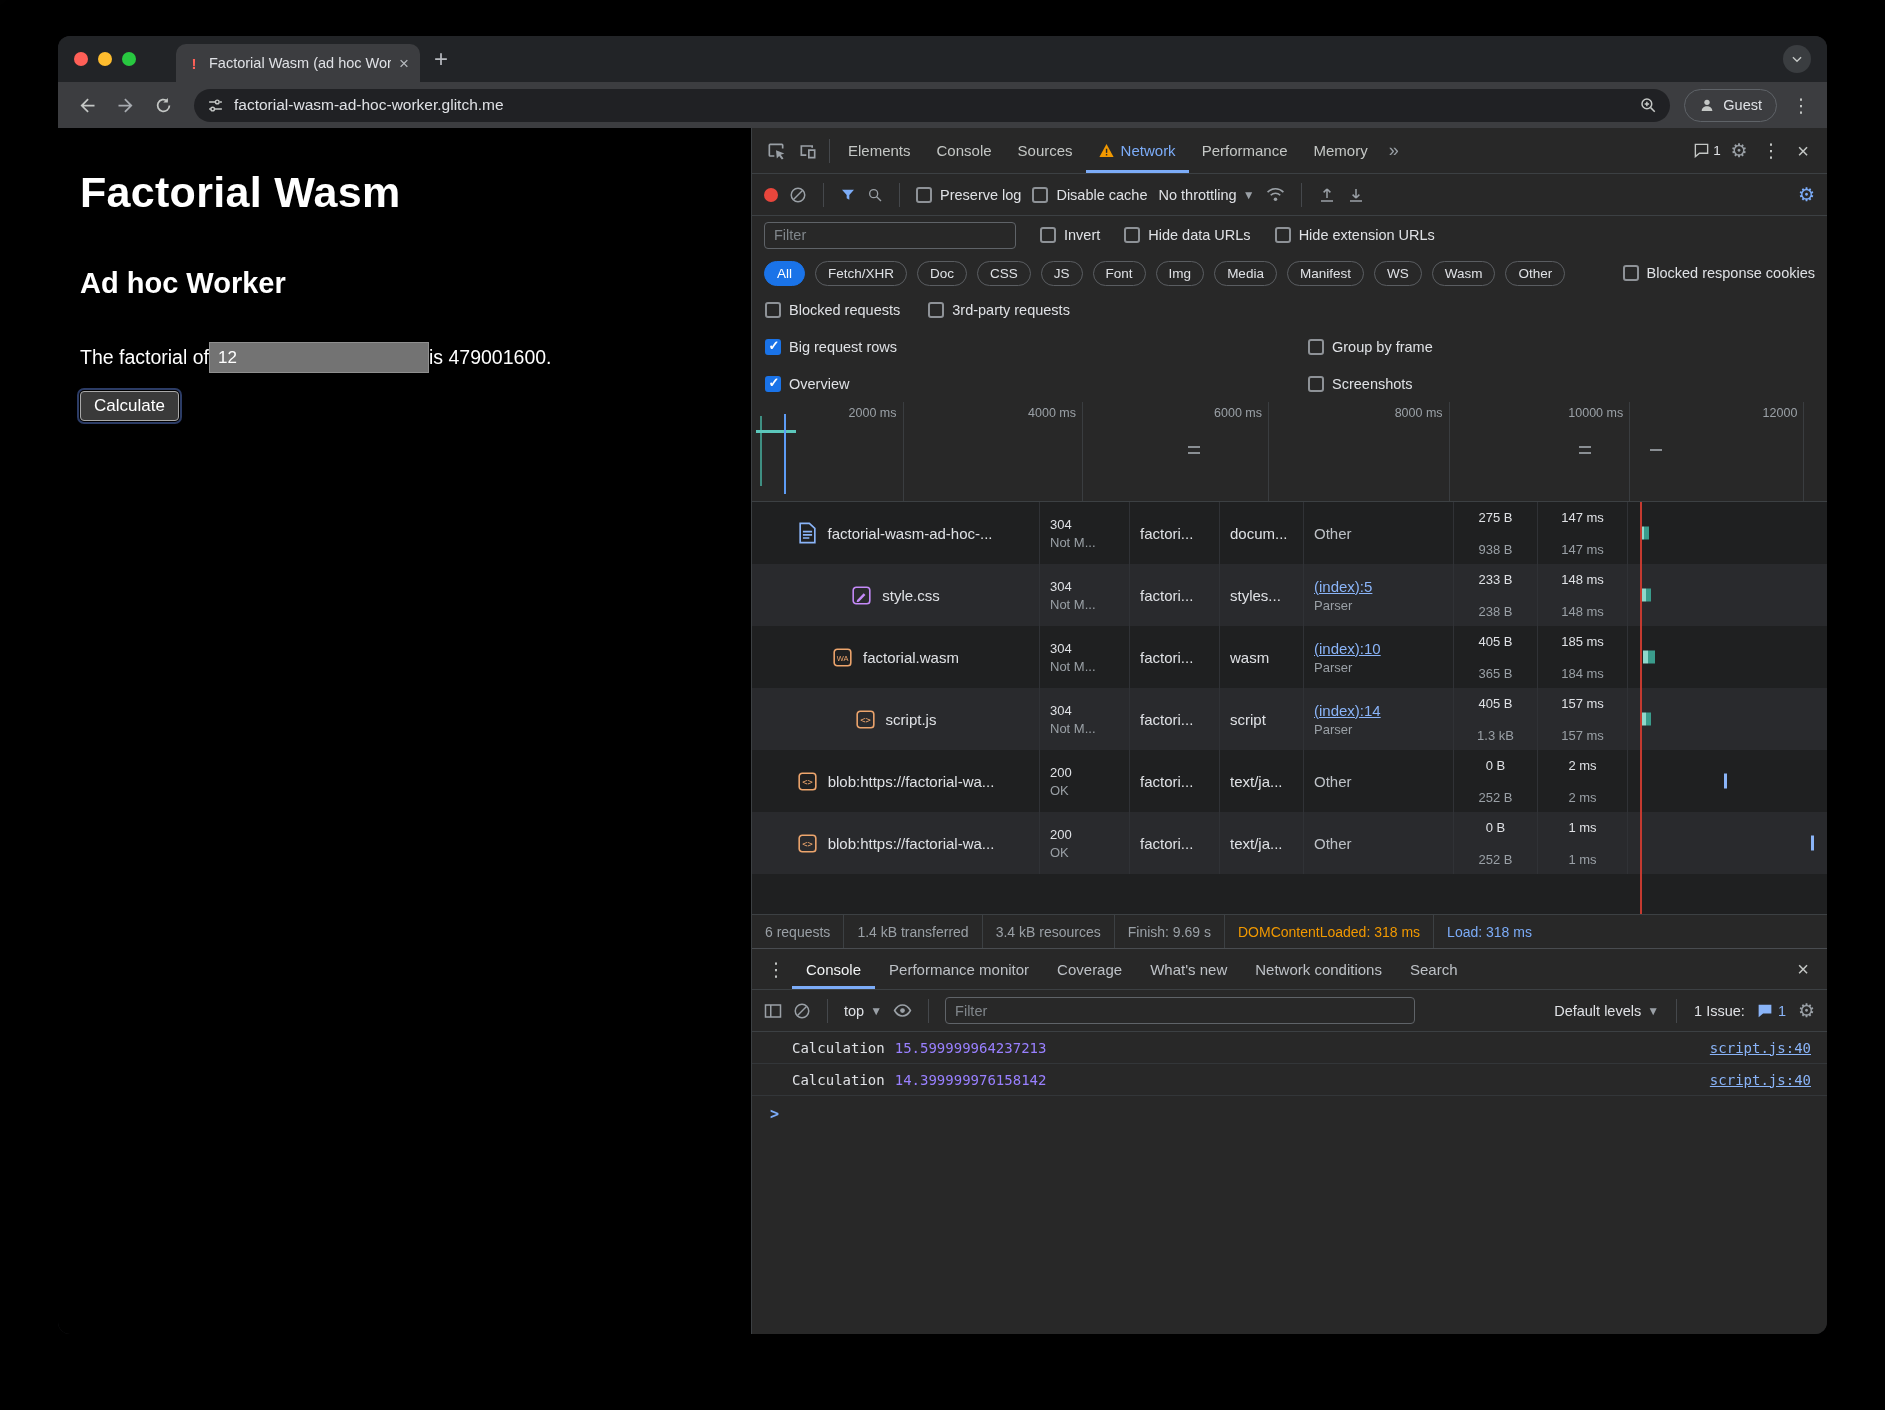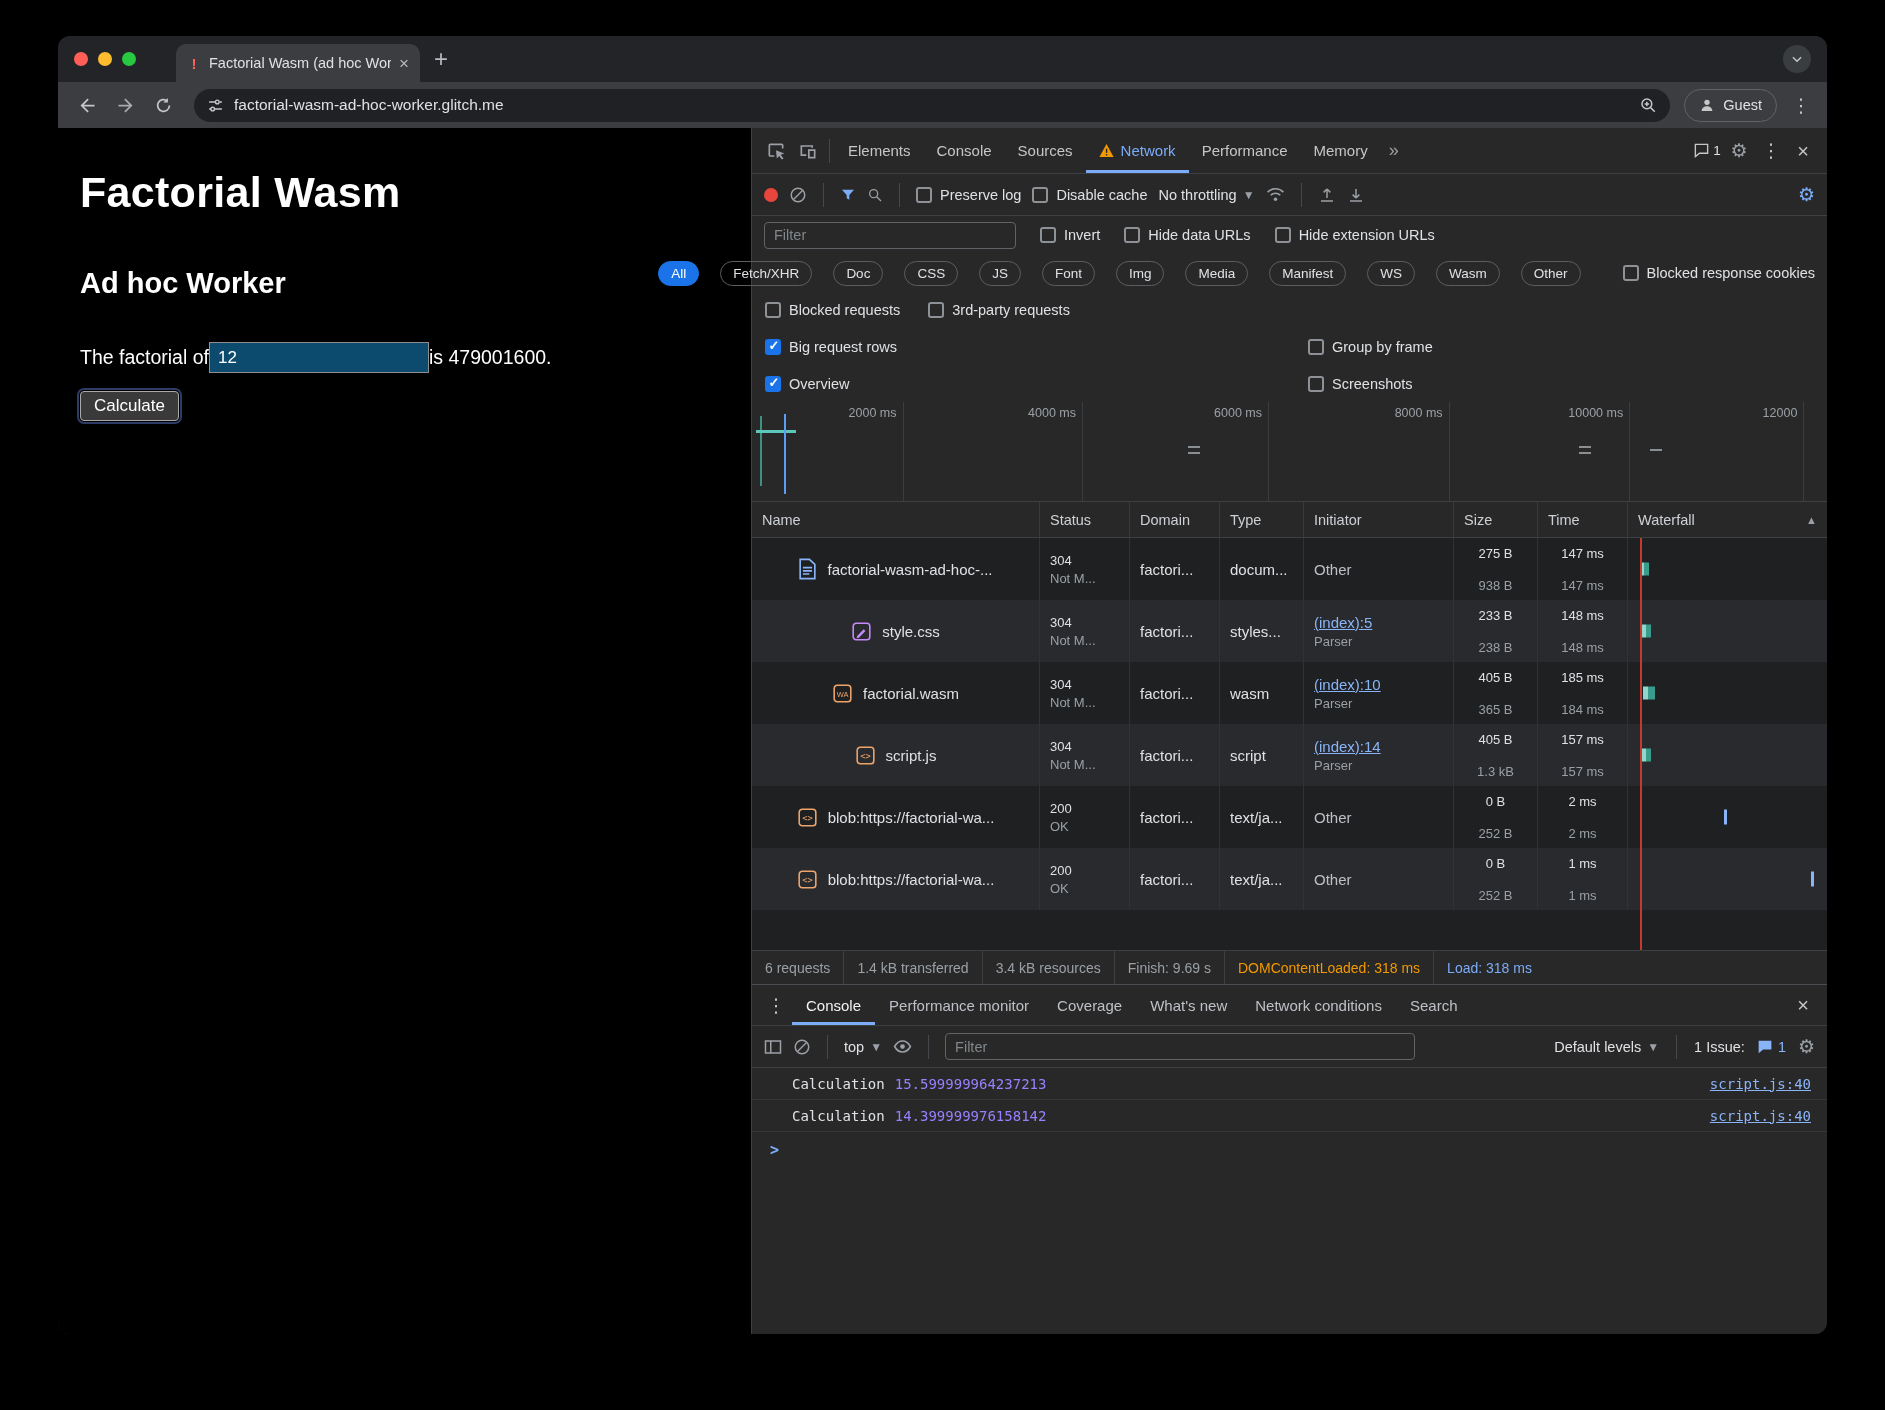--- a/index.html
+++ b/index.html
@@ -33,21 +33,21 @@
   .guest-chip { display:flex; align-items:center; gap:8px; border:1px solid #5f6368; border-radius:17px;
                 height:33px; padding:0 14px; color:#dfe1e5; font-size:14.5px; margin-right:6px; }
   .kebab { color:#c4c7c5; font-size:19px; width:28px; text-align:center; }
 
   
   .main { flex:1; display:flex; min-height:0; }
   .page { width:694px; background:#000; border-right:1px solid #3c4043; padding:40px 0 0 22px; color:#fff; }
   .page h1 { font-size:43px; font-weight:700; letter-spacing:.3px; }
   .page h2 { font-size:29px; font-weight:700; margin-top:50px; }
   .factorial-line { margin-top:42px; font-size:19.5px; display:flex; align-items:center; }
-  .factorial-input { width:220px; height:31px; background:#0c4a6e; border:1px solid #8f8f8f; color:#fff;
+  .factorial-input { width:220px; height:31px; background:#737373; border:1px solid #8f8f8f; color:#fff;
                      font-size:17px; padding:8px 8px; font-family:"Liberation Sans",sans-serif; }
   .calc-btn { margin-top:18px; background:#3a3a3a; border:1px solid #a9a9a9; border-radius:4px; padding:4px 13px;
               font-size:17px; color:#fff; font-family:"Liberation Sans",sans-serif;
               box-shadow:0 0 0 1px #000, 0 0 0 3px rgba(110,150,255,.4); }
 
   
   .devtools { flex:1; background:#282828; display:flex; flex-direction:column; color:#dfe1e5;
               font-size:14.5px; min-width:0; }
   .vdiv { width:1px; height:24px; background:#45484c; margin:0 5px; flex:0 0 1px; }
   .spacer { flex:1; }
@@ -73,21 +73,21 @@
   .cb .box { width:16px; height:16px; border:2px solid #8e9297; border-radius:3px; position:relative; flex:0 0 16px; }
   .cb.checked .box { background:#1a73e8; border-color:#1a73e8; }
   .cb.checked .box:after { content:"✓"; position:absolute; left:1.5px; top:-2.5px; color:#fff; font-size:13px; font-weight:700; }
 
   .dt-filter-row { flex:0 0 38px; display:flex; align-items:center; gap:24px; padding:0 12px; }
   .text-input { height:27px; background:#282828; border:1px solid #5f6368; border-radius:4px; color:#dfe1e5;
                 padding:0 9px; font-size:14.5px; font-family:"Liberation Sans",sans-serif; }
   .text-input::placeholder { color:#80868b; }
   .filter-input { width:252px; }
 
-  .dt-chips-row { flex:0 0 38px; display:flex; align-items:center; gap:21px; padding:0 12px;justify-content:flex-end; }
+  .dt-chips-row { flex:0 0 38px; display:flex; align-items:center; gap:10px; padding:0 12px; }
   .chip { padding:4px 12px; border-radius:15px; border:1px solid #5a5d61; color:#dfe1e5; font-size:13.5px; white-space:nowrap; }
   .chip.selected { background:#1a73e8; border-color:#1a73e8; color:#fff; }
 
   .dt-blocked-row { flex:0 0 36px; display:flex; align-items:center; gap:28px; padding:0 13px; }
   .dt-opt-row { flex:0 0 37px; display:flex; align-items:center; padding:0 13px; }
   .opt-first { width:543px; }
 
   .dt-timeline { flex:0 0 100px; position:relative; border-bottom:1px solid #3c4043; overflow:hidden; }
   .tl-grid { position:absolute; top:0; bottom:0; width:1px; background:#3a3d40; }
   .tl-label { position:absolute; top:4px; transform:translateX(-100%); padding-right:6px; font-size:12.5px;
@@ -431,33 +431,20 @@
         <div class="tl-mark" style="left:8px;top:14px;width:2px;height:70px;background:#3f8f82"></div>
         <div class="tl-mark" style="left:4px;top:28px;width:40px;height:3px;background:#5cc8bc"></div>
         <div class="tl-mark" style="left:32px;top:12px;width:2px;height:80px;background:#5d9cf5"></div>
         <div class="tl-mark" style="left:40.6%;top:44px;width:12px;height:2px;background:#8a8f94"></div>
         <div class="tl-mark" style="left:40.6%;top:50px;width:12px;height:2px;background:#8a8f94"></div>
         <div class="tl-mark" style="left:76.9%;top:44px;width:12px;height:2px;background:#8a8f94"></div>
         <div class="tl-mark" style="left:76.9%;top:50px;width:12px;height:2px;background:#8a8f94"></div>
         <div class="tl-mark" style="left:83.5%;top:47px;width:12px;height:2px;background:#8a8f94"></div>
       </div>
 
-      <div class="net-grid dt-grid-header">
-        <div class="gh-cell">Name</div>
-        <div class="gh-cell">Status</div>
-        <div class="gh-cell">Domain</div>
-        <div class="gh-cell">Type</div>
-        <div class="gh-cell">Initiator</div>
-        <div class="gh-cell">Size</div>
-        <div class="gh-cell">Time</div>
-        <div class="gh-cell">
-          <span>Waterfall</span>
-          <span class="sort-arrow">▲</span>
-        </div>
-      </div>
 
       <div class="dt-rows">
         <div class="net-grid net-row">
           <div class="cell name">
               <svg width="19" height="22" viewBox="0 0 20 24">
                 <path fill="none" stroke="#8ab4f8" stroke-width="1.8" d="M2 1.5h10L18 7v15.5H2z"></path>
                 <path stroke="#8ab4f8" stroke-width="1.8" d="M5 10.5h10M5 14h10M5 17.5h7"></path>
               </svg>
               <span>factorial-wasm-ad-hoc-...</span>
             </div>

